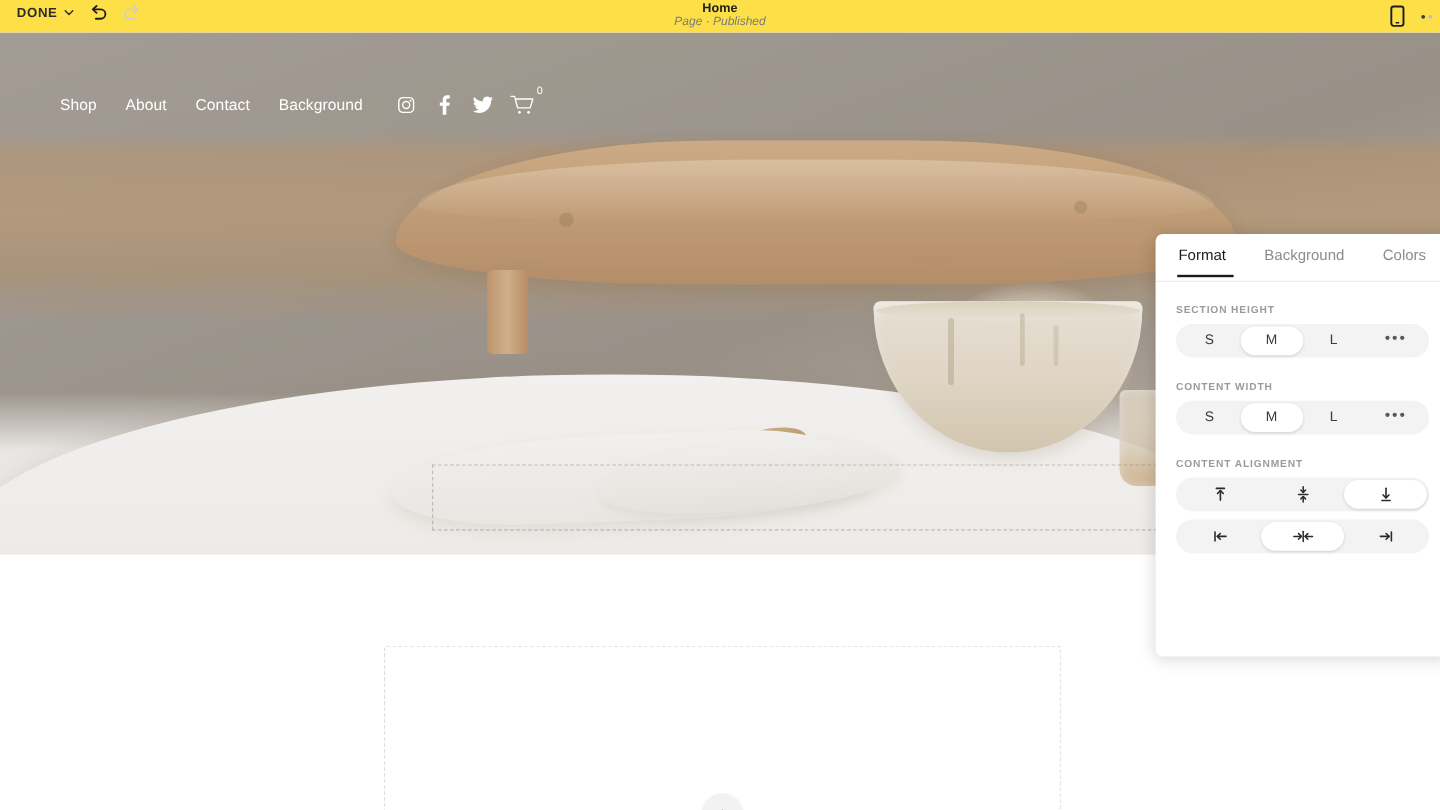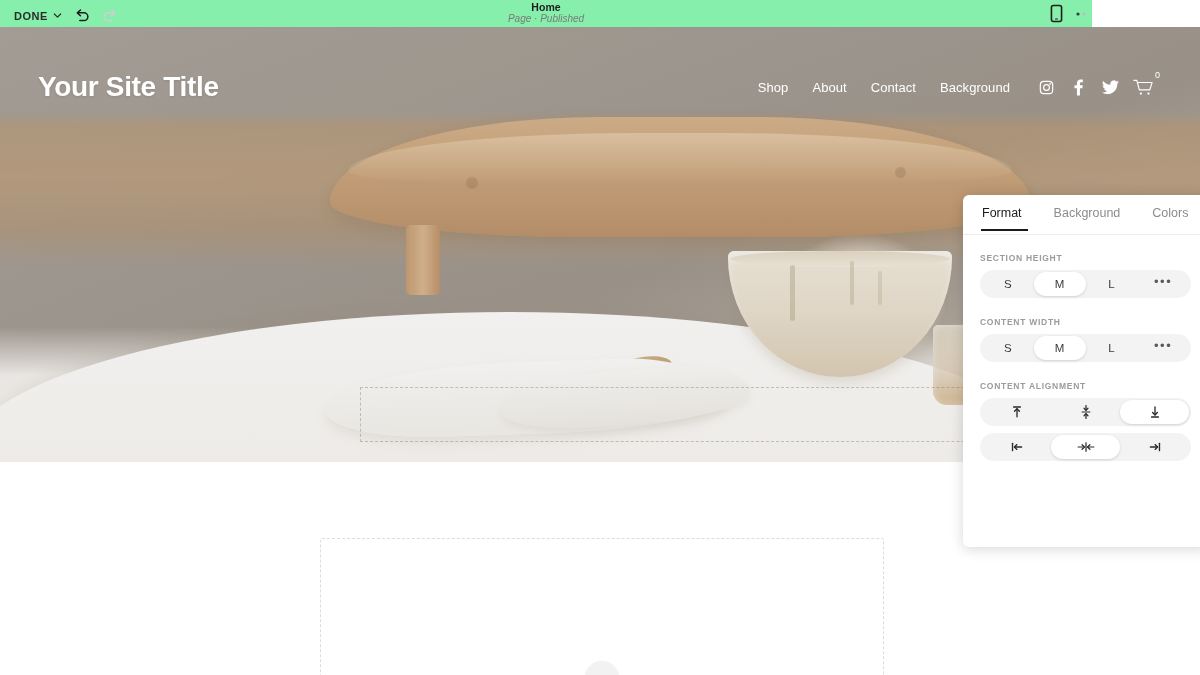--- a/index.html
+++ b/index.html
@@ -7,23 +7,23 @@
     width: 1200px; height: 675px;
     overflow: hidden;
     background: #ffffff;
     font-family: "Liberation Sans", sans-serif;
     -webkit-font-smoothing: antialiased;
   }
   .screen { position: relative; width: 1200px; height: 675px; overflow: hidden; background:#fff; }
 
   
   .topbar {
-    position: absolute; left:0; top:0; width:1092px; height:27px;
-    background:#86efac; z-index: 40;
-    display:flex; align-items:flex-end;
+    position: absolute; left:0; top:0; width:1200px; height:27px;
+    background:#fde047; z-index: 40;
+    display:flex; align-items:flex-start;
   }
   .topbar-left { display:flex; align-items:center; gap:0px; padding-left:8px; }
   .done-btn {
     display:flex; align-items:center; gap:5px;
     font-size:11px; font-weight:700; letter-spacing:.05em;
     color:#2b2b2b; padding:4px 6px; cursor:pointer; background:none; border:none;
     font-family:"Liberation Sans", sans-serif;
   }
   .chev-down { width:9px; height:9px; display:inline-block; position:relative; top:-1px; }
   .chev-down svg { display:block; }
@@ -289,21 +289,20 @@
         <div class="spoon-handle"></div>
         <div class="spoon-bowl"></div>
       </div>
       <div class="napkin"></div>
       <div class="napkin2"></div>
       <div class="hero-overlay"></div>
 
       <div class="hero-guide"></div>
 
       <div class="site-header">
-        <div class="site-title">Your Site Title</div>
         <div class="site-nav">
           <a class="nav-link" href="#">Shop</a>
           <a class="nav-link" href="#">About</a>
           <a class="nav-link" href="#">Contact</a>
           <a class="nav-link" href="#">Background</a>
           <div class="nav-icons">
             <div class="nav-icon">
               <svg width="15" height="15" viewBox="0 0 18 18">
                 <rect x="1.6" y="1.6" width="14.8" height="14.8" rx="4.2" fill="none" stroke="#fff" stroke-width="1.4"></rect>
                 <circle cx="9" cy="9" r="3.5" fill="none" stroke="#fff" stroke-width="1.4"></circle>

